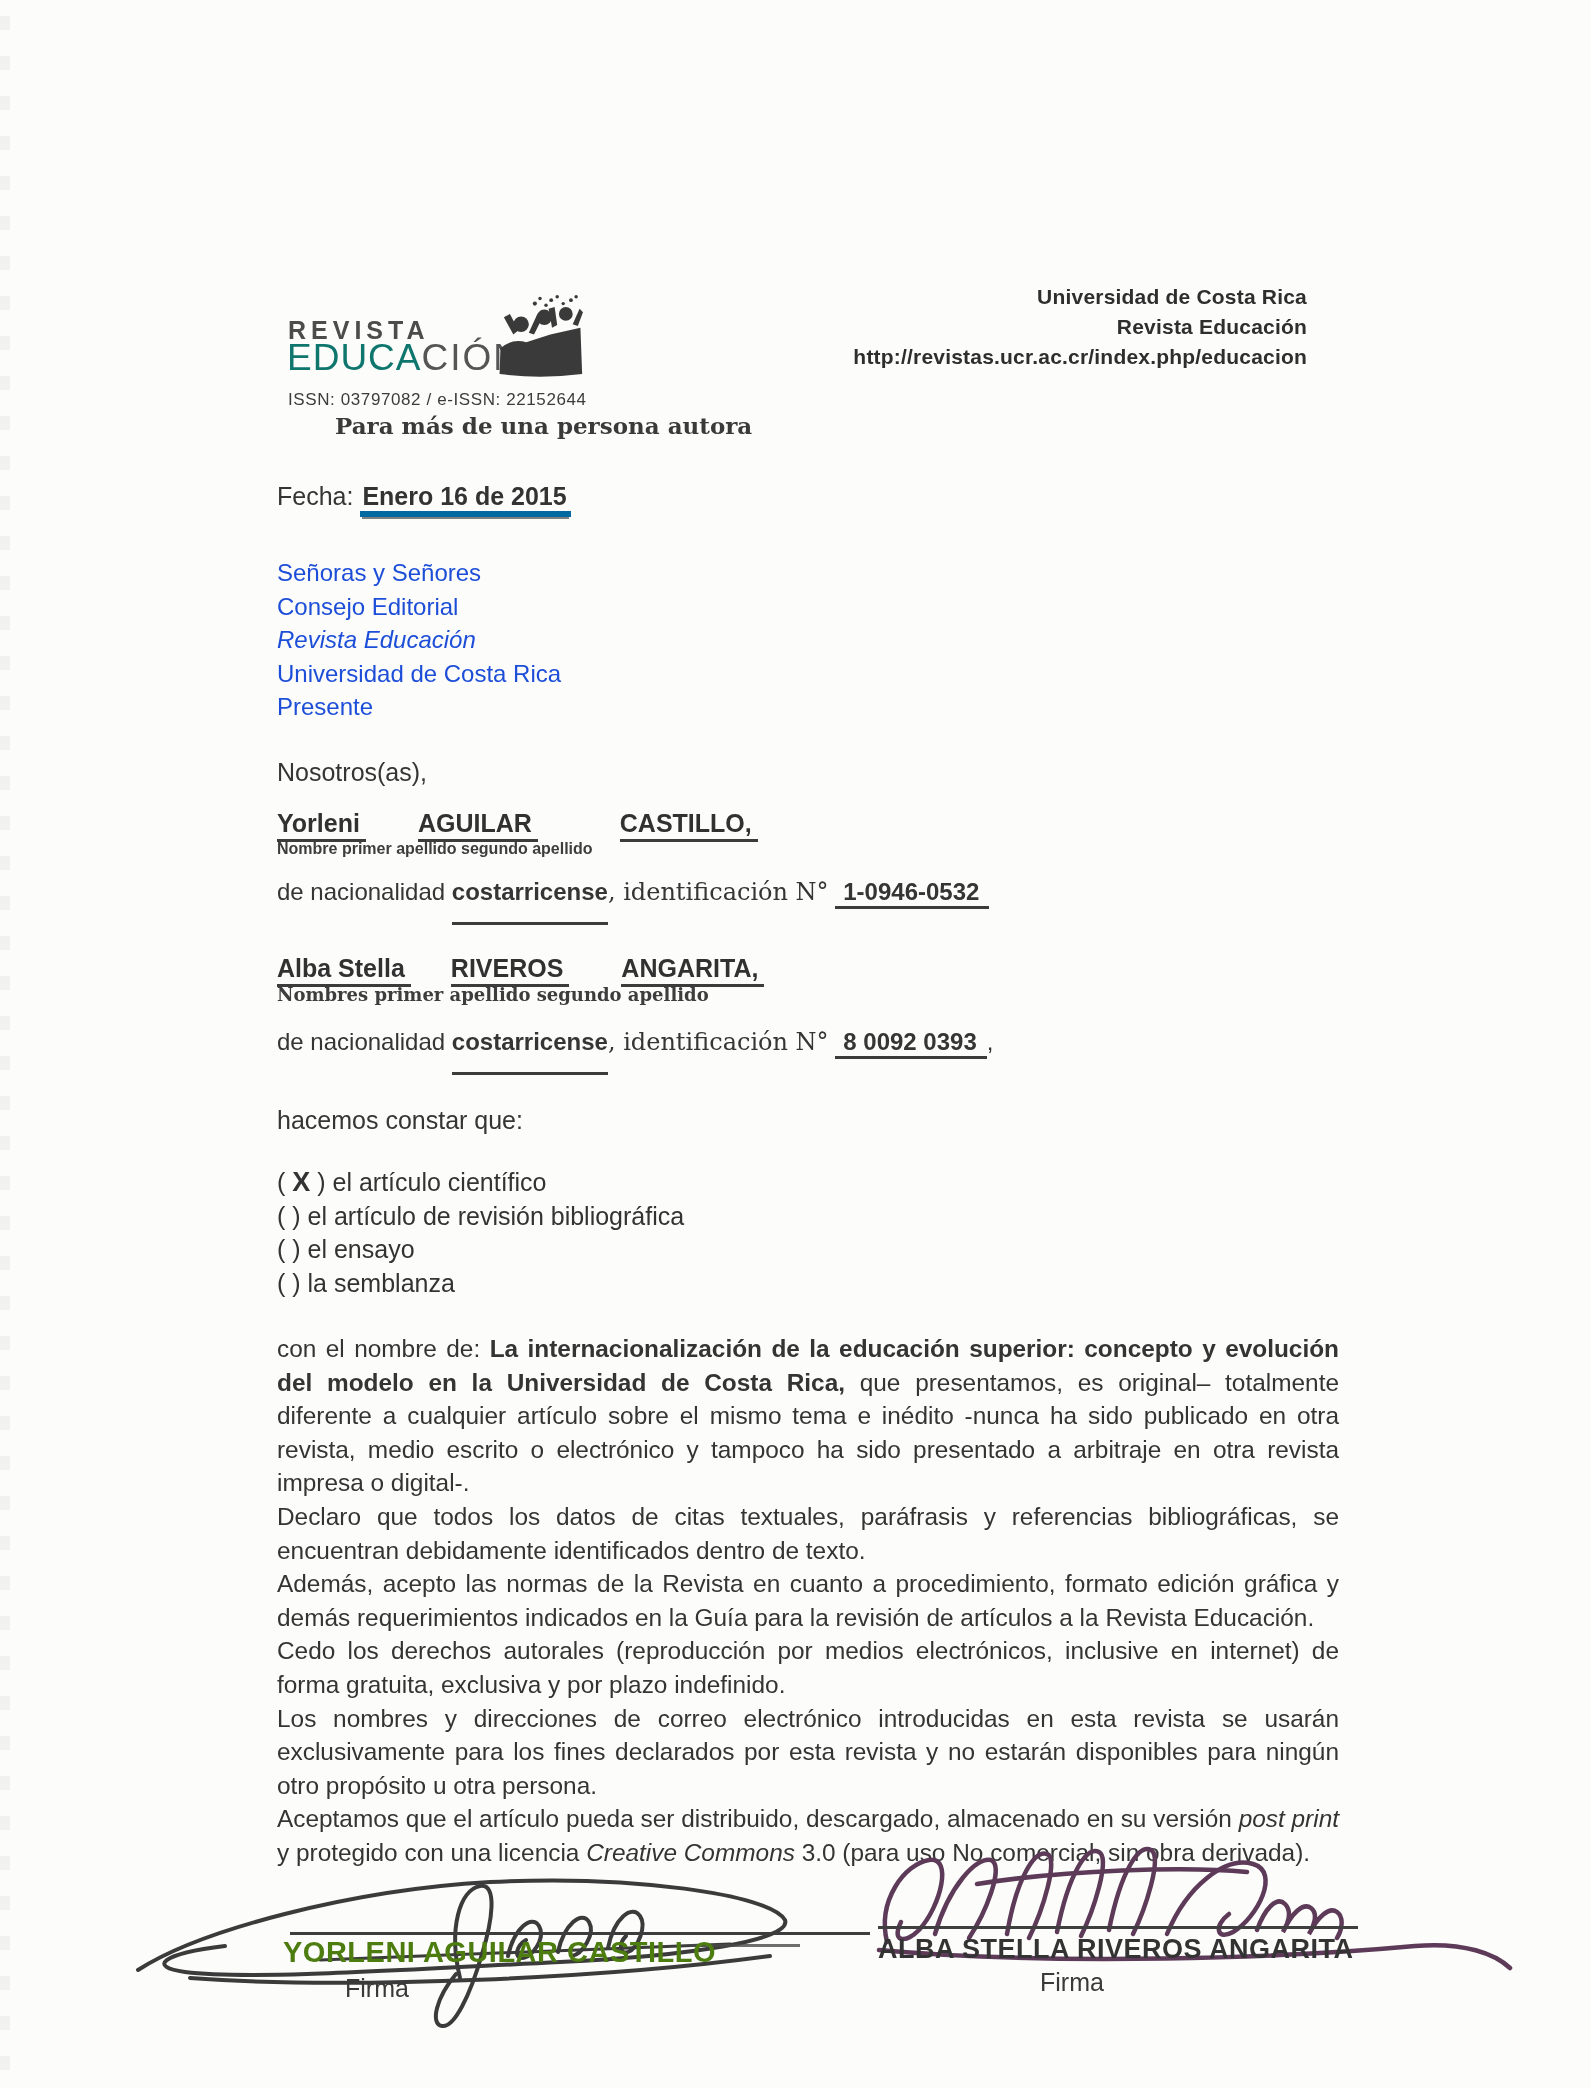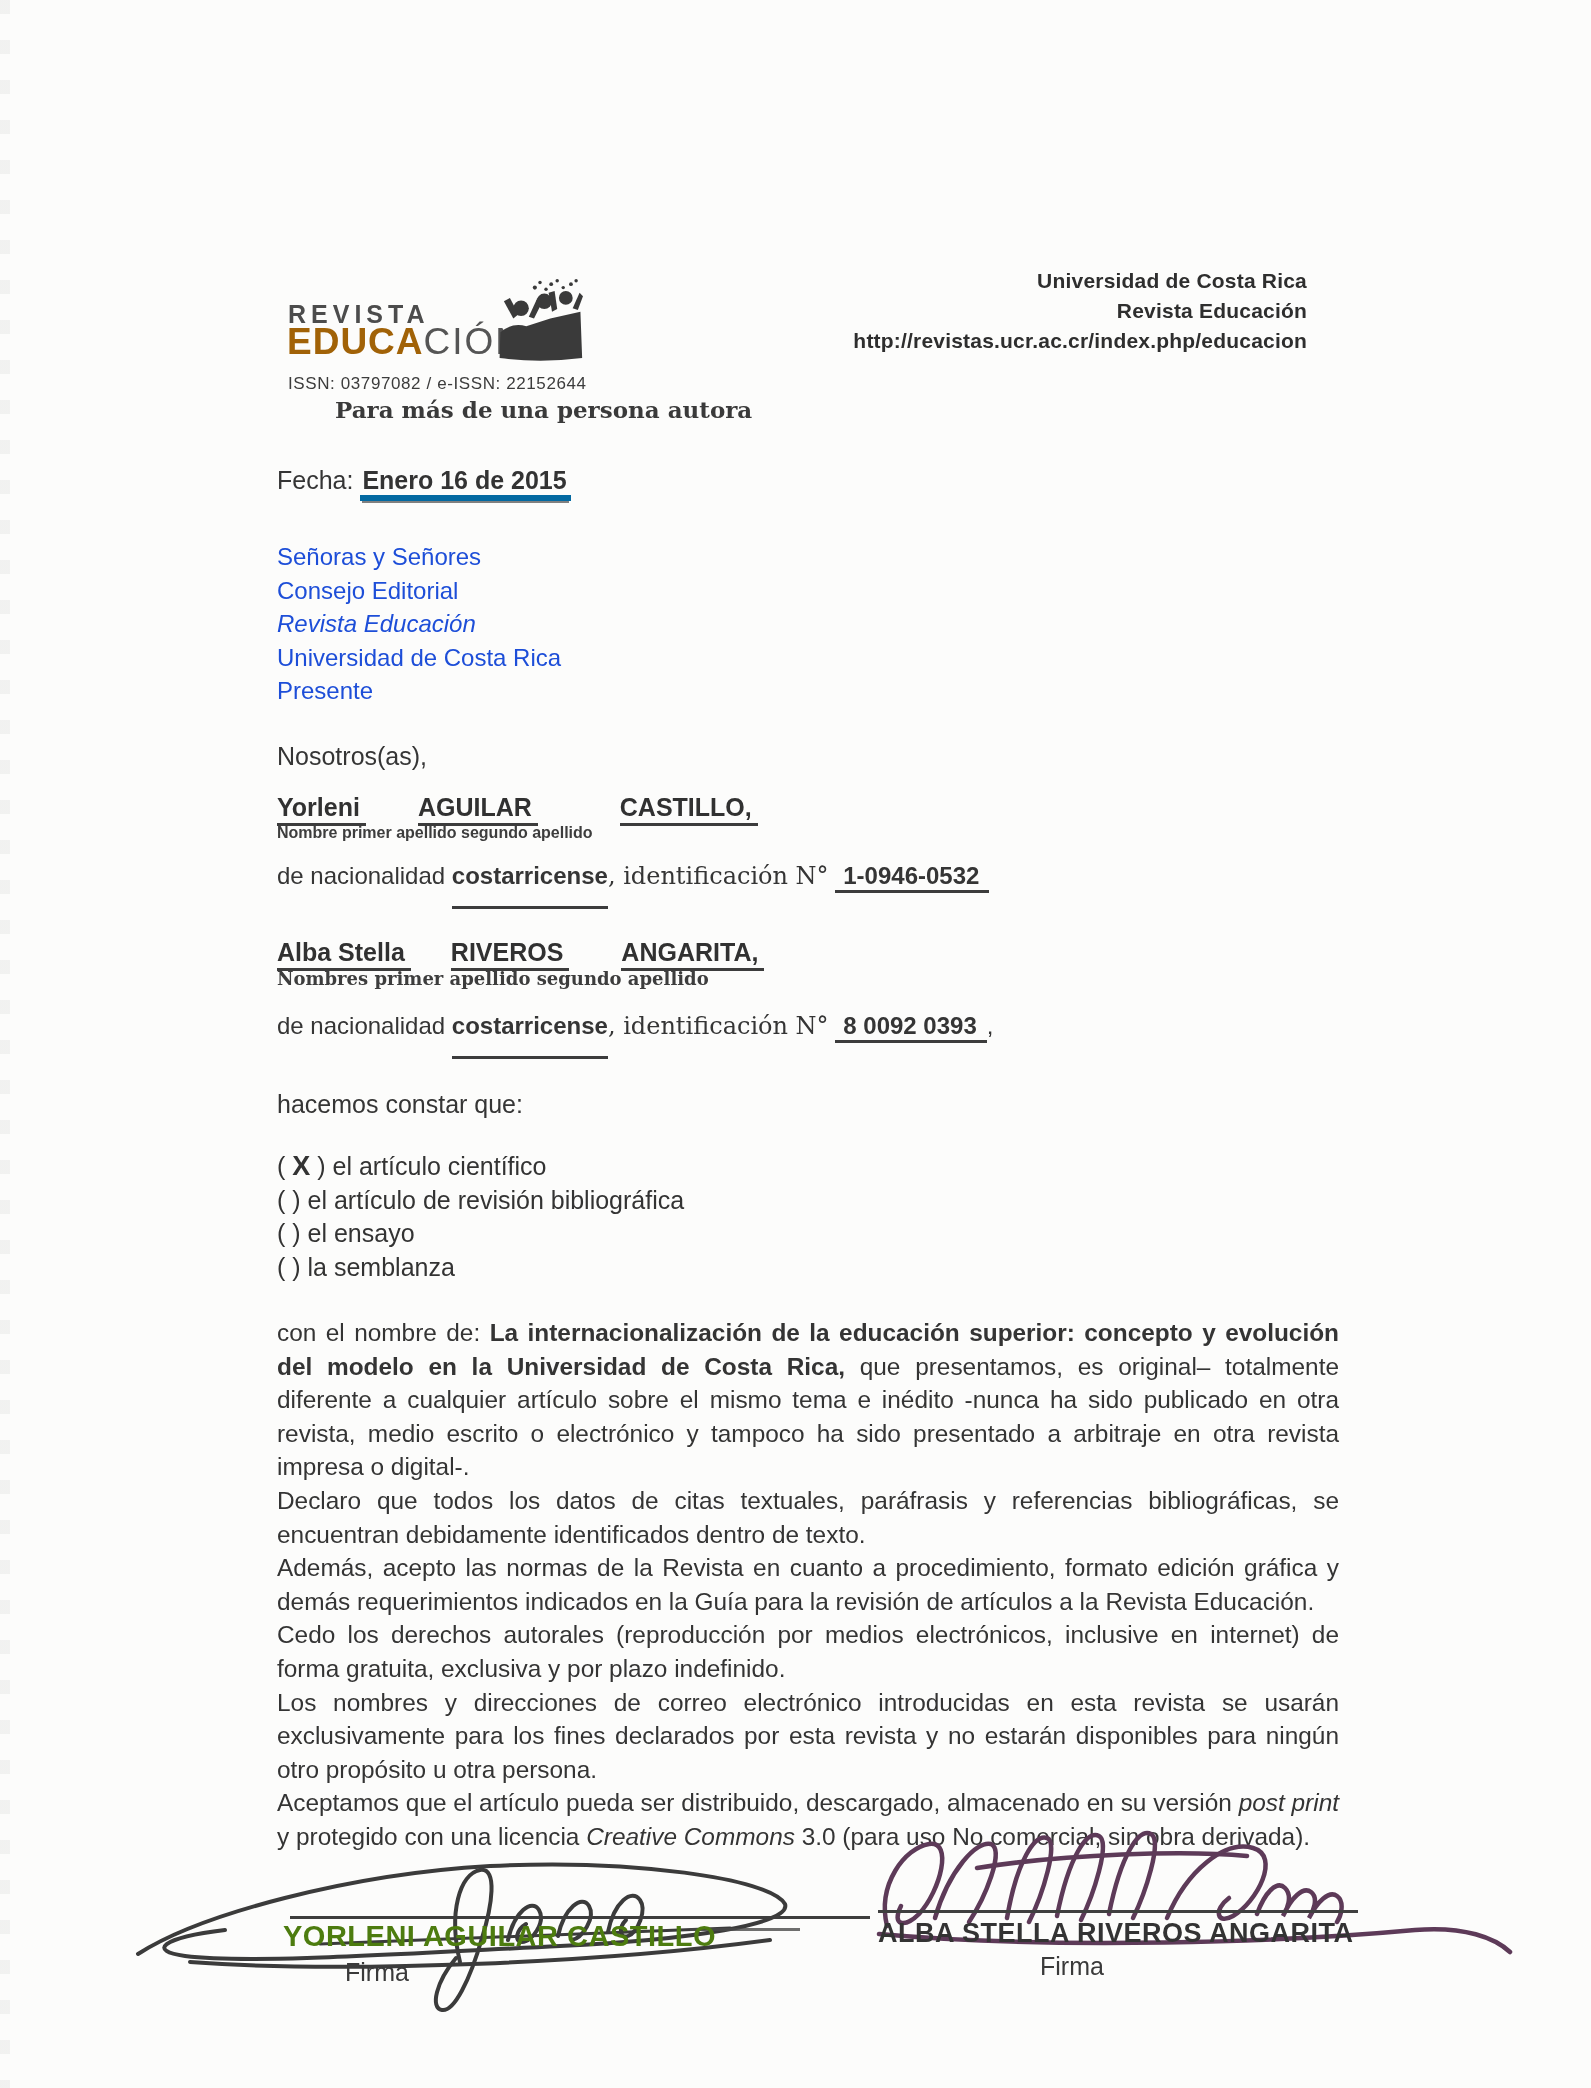--- a/index.html
+++ b/index.html
@@ -3,34 +3,34 @@
 <meta charset="utf-8">
 <style>
   html,body{margin:0;padding:0;}
   body{
     width:1591px;height:2088px;position:relative;
     background:#fcfcfb;
     font-family:"Liberation Sans", sans-serif;
     color:#383838;
     overflow:hidden;
   }
-  .abs{position:absolute;}
+  .abs{position:absolute;margin-top:16px;}
   
   .edge-noise{
     left:0;top:0;width:10px;height:2088px;
     background:repeating-linear-gradient(180deg,rgba(120,125,120,.18) 0 14px,rgba(255,255,255,0) 14px 40px);
     opacity:.45;
   }
   
   .logo-revista{
     left:288px;top:300px;font-size:25px;letter-spacing:5px;
     color:#4c4c4c;font-weight:600;
   }
   .logo-educacion{left:287px;top:323px;font-size:37px;line-height:38px;}
-  .logo-educacion .heavy{font-weight:700;color:#a16207;letter-spacing:1px;text-align:center;}
+  .logo-educacion .heavy{font-weight:400;color:#0f766e;letter-spacing:1px;text-align:center;}
   .logo-educacion .light{font-weight:400;color:#555;letter-spacing:2px;}
   .logo-people{left:497px;top:278px;}
   .issn-line{left:288px;top:374px;font-size:17px;font-weight:normal;color:#3c3c3c;letter-spacing:.6px;}
   .tagline{left:335px;top:396px;font-family:"DejaVu Serif", serif;font-size:23px;font-weight:bold;color:#3a3a3a;}
   .header-right{
     right:284px;top:266px;text-align:right;
     font-size:21px;font-weight:bold;color:#2e2e2e;line-height:30px;letter-spacing:.2px;
   }
   
   .date-line{left:277px;top:466px;font-size:25px;color:#353535;}

